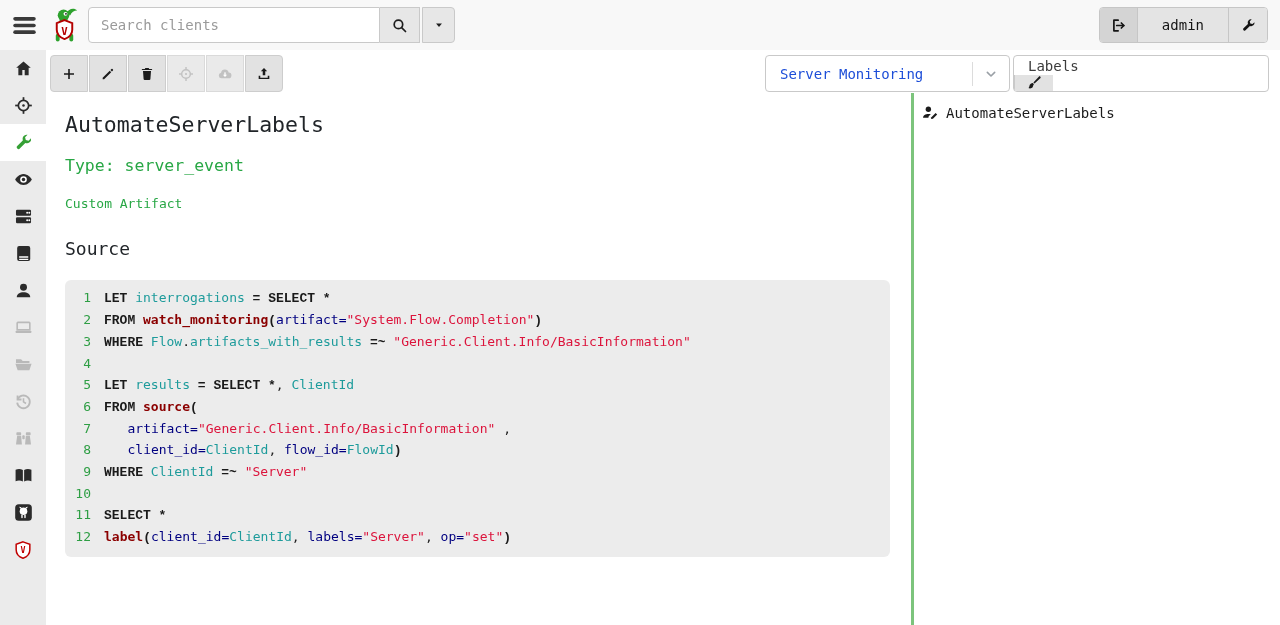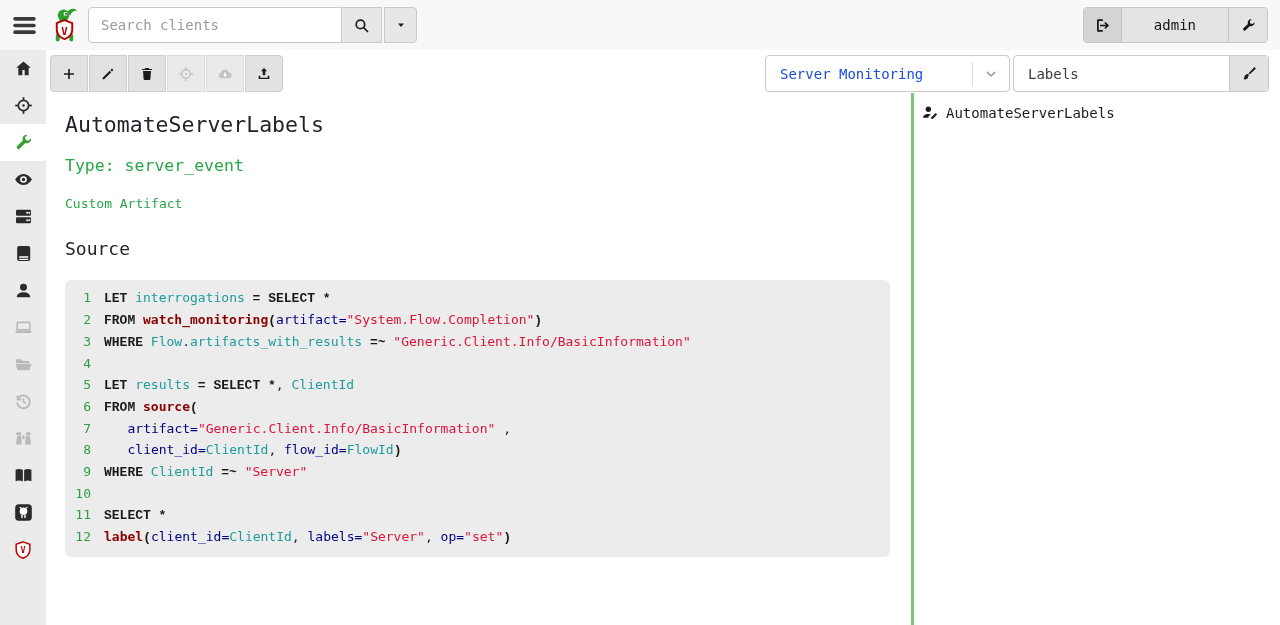--- a/index.html
+++ b/index.html
@@ -6,34 +6,34 @@
   #app{position:relative;width:1280px;height:625px;overflow:hidden;
        font-family:"DejaVu Sans Mono",monospace;background:#fff;}
   .icon{display:inline-flex;align-items:center;justify-content:center;line-height:0;}
   .icon svg{width:100%;height:100%;}
 
   
   .navbar{position:absolute;left:0;top:0;width:1280px;height:50px;background:#f8f8f8;}
   .hamburger{position:absolute;left:8px;top:12px;width:33px;height:27px;color:#3a3a3a;cursor:pointer;}
   .logo{position:absolute;left:49px;top:4px;width:31px;height:42px;}
   .search-wrap{position:absolute;left:88px;top:7px;height:36px;display:flex;}
-  .search-input{width:254px;height:36px;box-sizing:border-box;border:1px solid #c9c9c9;
+  .search-input{width:292px;height:36px;box-sizing:border-box;border:1px solid #c9c9c9;
        border-radius:4px 0 0 4px;padding:0 12px;font:14px "DejaVu Sans Mono",monospace;
        color:#333;background:#fff;outline:none;}
   .search-input::placeholder{color:#9a9a9a;}
   .search-btn{width:40px;height:36px;box-sizing:border-box;background:#e7e7e7;border:1px solid #c9c9c9;
        border-left:none;display:flex;align-items:center;justify-content:center;color:#1d1d1d;cursor:pointer;}
   .search-caret-btn{width:33px;height:36px;box-sizing:border-box;margin-left:2px;background:#e7e7e7;
        border:1px solid #c9c9c9;border-radius:0 4px 4px 0;display:flex;align-items:center;
        justify-content:center;color:#1d1d1d;cursor:pointer;}
   .admin-group{position:absolute;right:12px;top:7px;height:36px;display:flex;border:1px solid #c6c6c6;
        border-radius:4px;overflow:hidden;box-sizing:border-box;}
   .seg{display:flex;align-items:center;justify-content:center;height:100%;box-sizing:border-box;}
   .seg-logout{width:38px;background:#d4d4d4;border-right:1px solid #c6c6c6;color:#141414;cursor:pointer;}
-  .seg-user{padding:0 32px;background:#e4e4e4;font-size:14px;color:#141414;border-right:1px solid #c6c6c6;}
+  .seg-user{padding:0 24px;background:#e4e4e4;font-size:14px;color:#141414;border-right:1px solid #c6c6c6;}
   .seg-wrench{width:38px;background:#e4e4e4;color:#141414;cursor:pointer;}
 
   
   .sidebar{position:absolute;left:0;top:50px;width:46px;height:575px;background:#ebebeb;}
   .sb-item{height:37px;display:flex;align-items:center;justify-content:center;cursor:pointer;}
   .sb-item.active{background:#ffffff;}
   .sb-item.disabled{cursor:default;}
   .sb-icon{width:19px;height:19px;color:#2b2b2b;}
   .sb-item.active .sb-icon{color:var(--active-green,#35a035);}
   .sb-item.disabled .sb-icon{color:#b9b9b9;}
@@ -49,21 +49,21 @@
   .tb-btn:last-child{border-radius:0 4px 4px 0;}
   .tb-btn.disabled{background:#eaeaea;color:#c2c2c2;border-color:#dadada;cursor:default;}
   .type-select{position:absolute;left:719px;top:5px;width:245px;height:37px;box-sizing:border-box;
        background:#fff;border:1px solid #c9c9c9;border-radius:4px;display:flex;align-items:center;
        font-size:14px;color:#1d4ed8;cursor:pointer;}
   .ts-label{flex:1;padding-left:14px;}
   .ts-divider{width:1px;height:24px;background:#dcdcdc;}
   .ts-caret{width:36px;display:flex;align-items:center;justify-content:center;color:#9aa0a6;}
   .ts-caret .icon{width:16px;height:16px;}
   .labels-group{position:absolute;left:967px;top:5px;width:256px;height:37px;box-sizing:border-box;
-       display:flex;border:1px solid #c9c9c9;border-radius:4px;overflow:hidden;background:#fff;}
+       display:flex;border:1px solid #c9c9c9;border-radius:4px;overflow:hidden;background:#fff;flex-direction:column;}
   .lg-label{flex:1;font-size:14px;color:#3c3c3c;display:flex;align-items:center;padding-left:14px;cursor:text;}
   .lg-btn{width:38px;background:#e2e2e2;border-left:1px solid #c9c9c9;display:flex;align-items:center;
        justify-content:center;color:#1b1b1b;cursor:pointer;}
   .lg-btn .icon{width:16px;height:16px;}
 
   
   .content{position:absolute;left:46px;top:93px;width:865px;height:532px;background:#fff;
        box-sizing:border-box;padding-left:19px;overflow:hidden;}
   .artifact-title{font-size:21.5px;font-weight:500;color:#212529;margin:19px 0 0;}
   .artifact-type{font-size:16.5px;font-weight:500;color:var(--accent-green,#28a745);margin-top:19px;}

